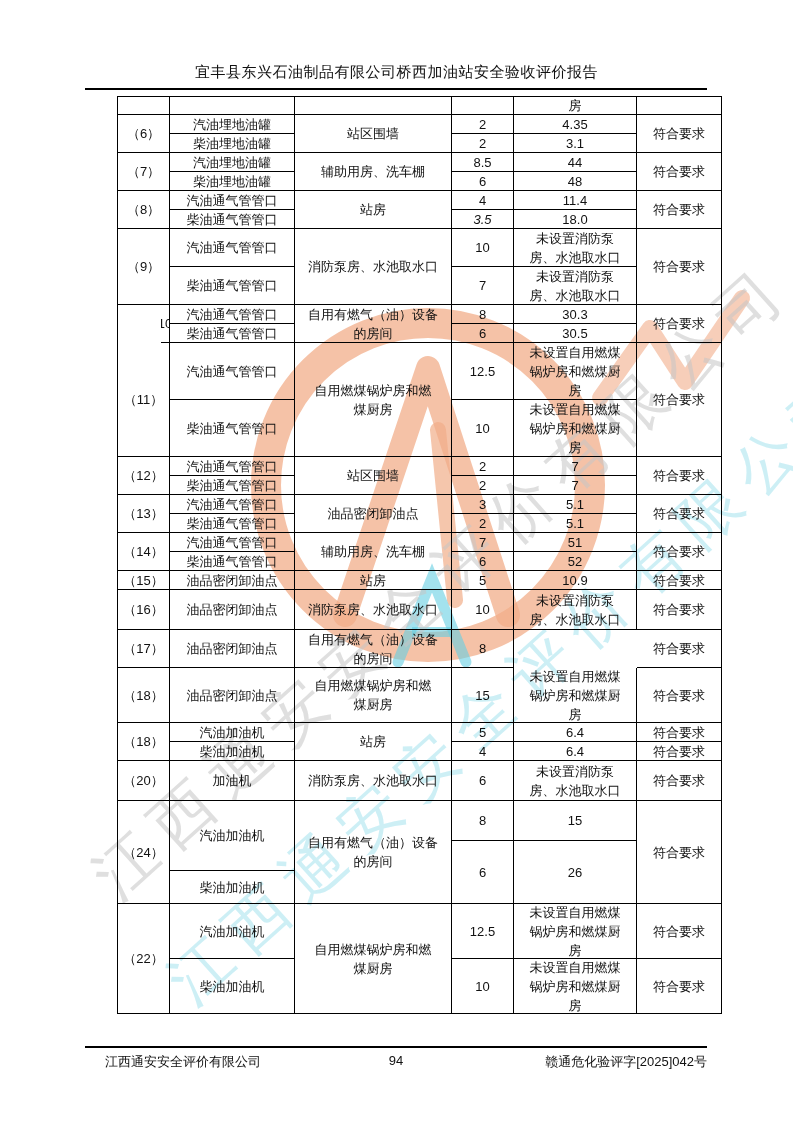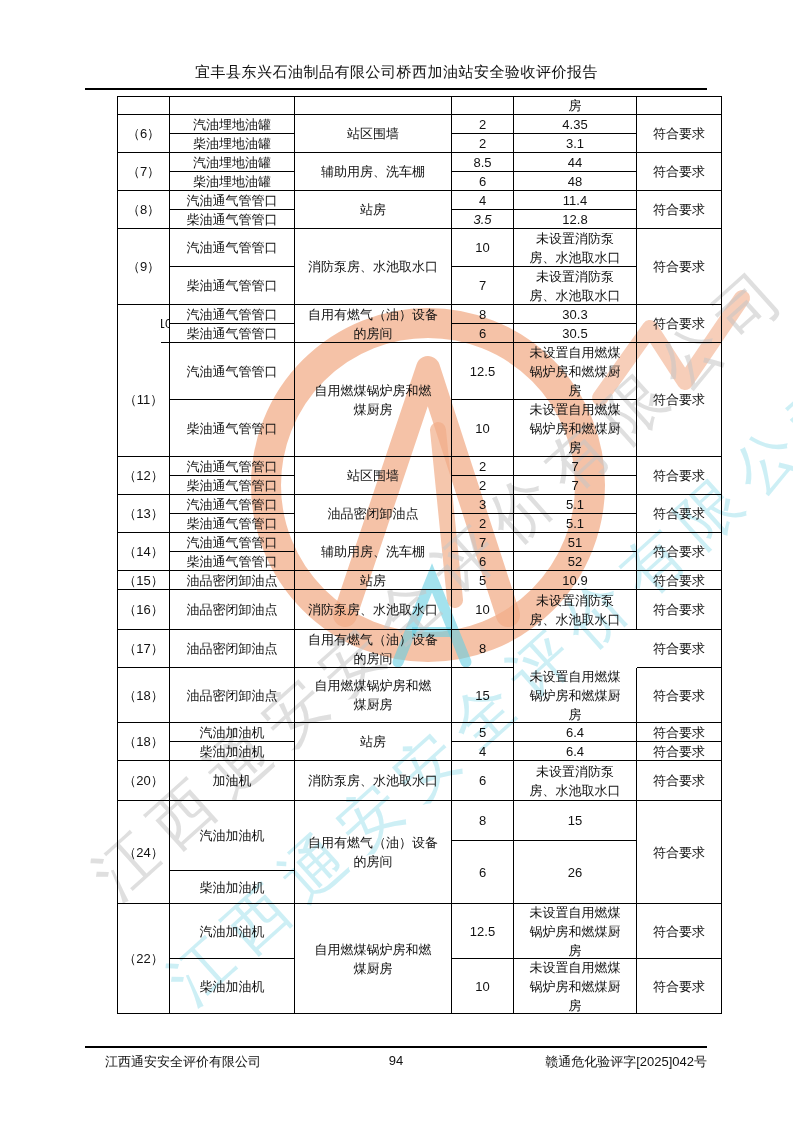--- a/index.html
+++ b/index.html
@@ -105,21 +105,21 @@
         <div class="c" style="grid-area: 4 / 5 / span 1;">44</div>
         <div class="c" style="grid-area: 5 / 5 / span 1;">48</div>
         <div class="c" style="grid-area: 4 / 6 / span 2;">符合要求</div>
         <div class="c" style="grid-area: 6 / 1 / span 2;">（8）</div>
         <div class="c" style="grid-area: 6 / 2 / span 1;">汽油通气管管口</div>
         <div class="c" style="grid-area: 7 / 2 / span 1;">柴油通气管管口</div>
         <div class="c" style="grid-area: 6 / 3 / span 2;">站房</div>
         <div class="c" style="grid-area: 6 / 4 / span 1;">4</div>
         <div class="c" style="grid-area: 7 / 4 / span 1; font-style: italic;">3.5</div>
         <div class="c" style="grid-area: 6 / 5 / span 1;">11.4</div>
-        <div class="c" style="grid-area: 7 / 5 / span 1;">12.8</div>
+        <div class="c" style="grid-area: 7 / 5 / span 1;">18.0</div>
         <div class="c" style="grid-area: 6 / 6 / span 2;">符合要求</div>
         <div class="c" style="grid-area: 8 / 1 / span 2;">（9）</div>
         <div class="c" style="grid-area: 8 / 2 / span 1;">汽油通气管管口</div>
         <div class="c" style="grid-area: 9 / 2 / span 1;">柴油通气管管口</div>
         <div class="c" style="grid-area: 8 / 3 / span 2;">消防泵房、水池取水口</div>
         <div class="c" style="grid-area: 8 / 4 / span 1;">10</div>
         <div class="c" style="grid-area: 9 / 4 / span 1;">7</div>
         <div class="c" style="grid-area: 8 / 5 / span 1;">未设置消防泵
 房、水池取水口</div>
         <div class="c" style="grid-area: 9 / 5 / span 1;">未设置消防泵

